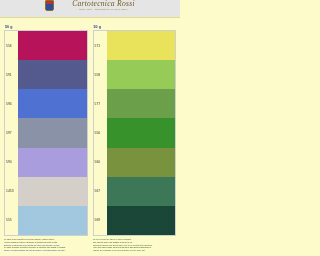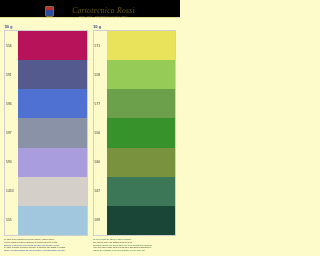--- a/index.html
+++ b/index.html
@@ -11,22 +11,22 @@
     position:relative;
   }
   .page{
     position:absolute;inset:0;
     background:#fdfbc9;
     display:flex;flex-direction:column;
   }
   
   .header{
     height:17px;flex:0 0 17px;
-    background:#000000;
-    display:flex;align-items:flex-end;justify-content:center;
+    background:#e5e5e5;
+    display:flex;align-items:flex-start;justify-content:center;
     gap:18px;
     border-bottom:0.5px solid #e3d98c;
   }
   .crest{
     width:7px;height:9px;
     background:linear-gradient(180deg,#b9342f 0 38%,#2f4c9c 38% 100%);
     border:0.4px solid #8a6d2a;
     border-radius:1px 1px 2px 2px;
     flex:0 0 auto;
   }

